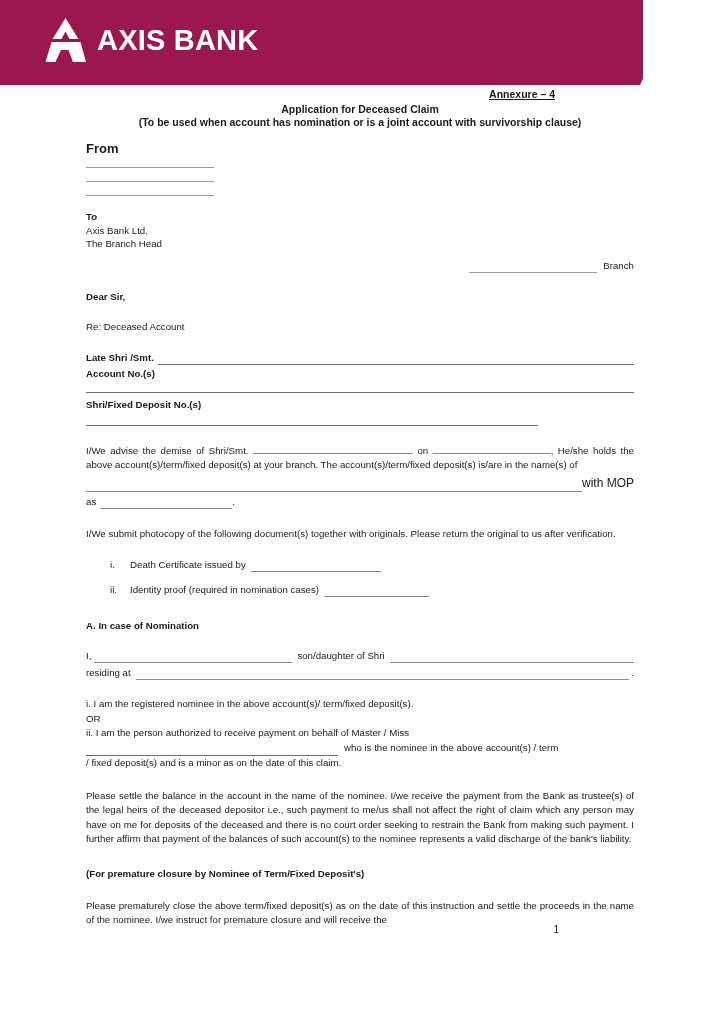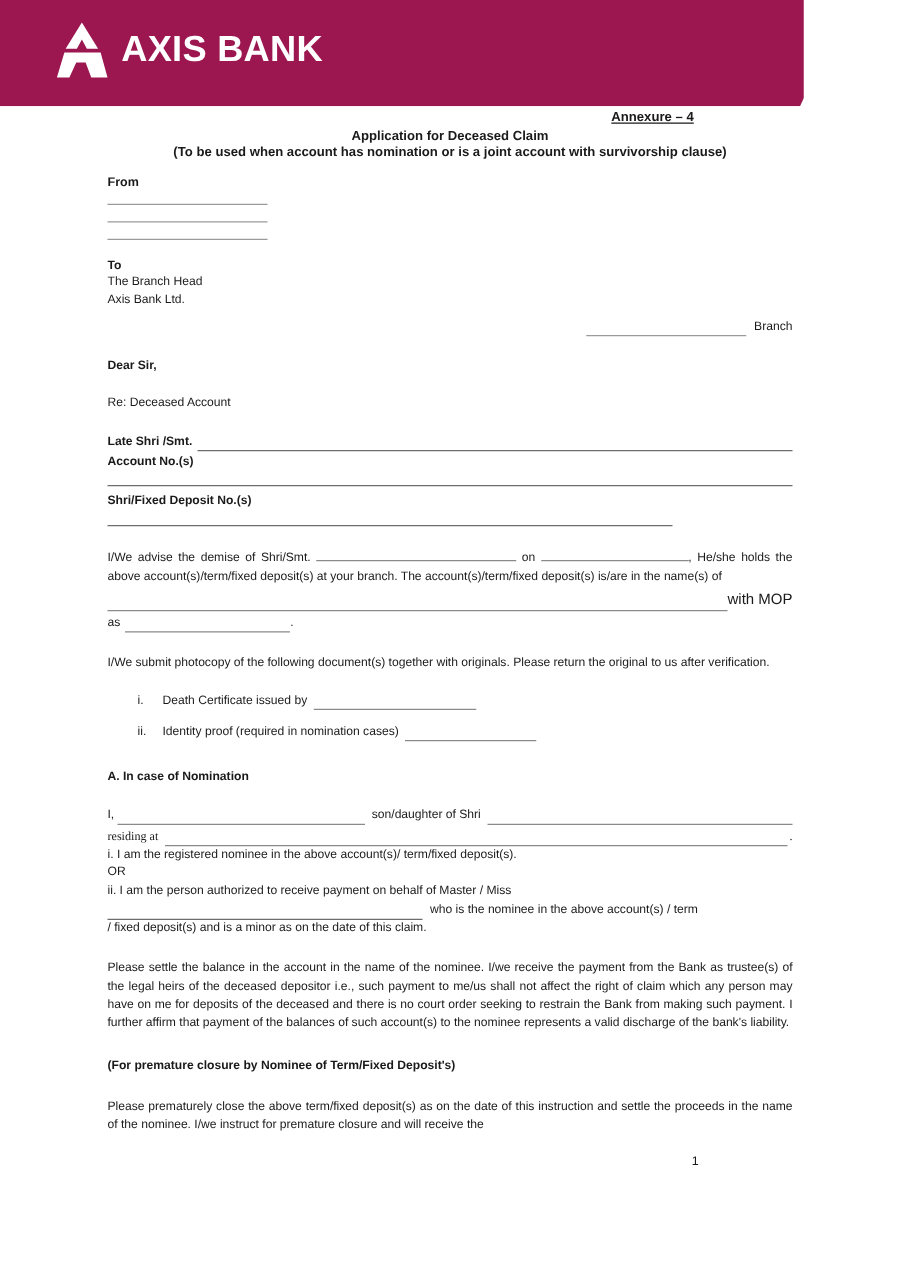--- a/index.html
+++ b/index.html
@@ -99,21 +99,21 @@
     left: 86px;
     top: 140px;
     width: 548px;
     font-size: 9.7px;
     line-height: 1.45;
   }
   .b { font-weight: bold; }
 
   .blk { position: relative; }
 
-  .lbl-from { font-weight: bold; font-size: 10px; margin-bottom: 8px; }
+  .lbl-from { font-weight: bold; font-size: 13px; margin-bottom: 8px; }
 
   .rule {
     border-bottom: 1px solid #9a9a9a;
     height: 0;
   }
   .rule-short { width: 128px; }
   .rule-sp { margin-top: 13px; }
 
   .to-block { margin-top: 14px; }
   .to-block .ln { font-size: 9.7px; line-height: 1.42; }
@@ -231,30 +231,29 @@
     flex: 1;
     border-bottom: 1px solid #8a8a8a;
     height: 10px;
     margin-left: 5px;
   }
   .res-row {
     display: flex;
     align-items: flex-end;
     margin-top: 3px;
     font-size: 9.7px;
-    font-family: Liberation Serif, serif;
   }
   .res-rule {
     flex: 1;
     border-bottom: 1px solid #8a8a8a;
     height: 10px;
     margin: 0 2px 0 5px;
   }
 
-  .nom-block { font-size: 9.7px; line-height: 1.52; }
+  .nom-block { margin-top: 17px; font-size: 9.7px; line-height: 1.52; }
   .nom-block .ln { display: block; }
 
   .auth-rule-row {
     display: flex;
     align-items: flex-end;
     font-size: 9.7px;
   }
   .auth-rule {
     width: 252px;
     border-bottom: 1px solid #6d6d6d;
@@ -293,22 +292,22 @@
 
     <div class="blk">
       <div class="lbl-from">From</div>
       <div class="rule rule-short"></div>
       <div class="rule rule-short rule-sp"></div>
       <div class="rule rule-short rule-sp"></div>
     </div>
 
     <div class="blk to-block">
       <div class="ln b">To</div>
+      <div class="ln">Axis Bank Ltd.</div>
       <div class="ln">The Branch Head</div>
-      <div class="ln">Axis Bank Ltd.</div>
       <div class="branch-row">
         <span class="branch-rule"></span>
         <span class="branch-label">Branch</span>
       </div>
     </div>
 
     <div class="dear">Dear Sir,</div>
     <div class="re-line">Re: Deceased Account</div>
 
     <div class="late-row">

